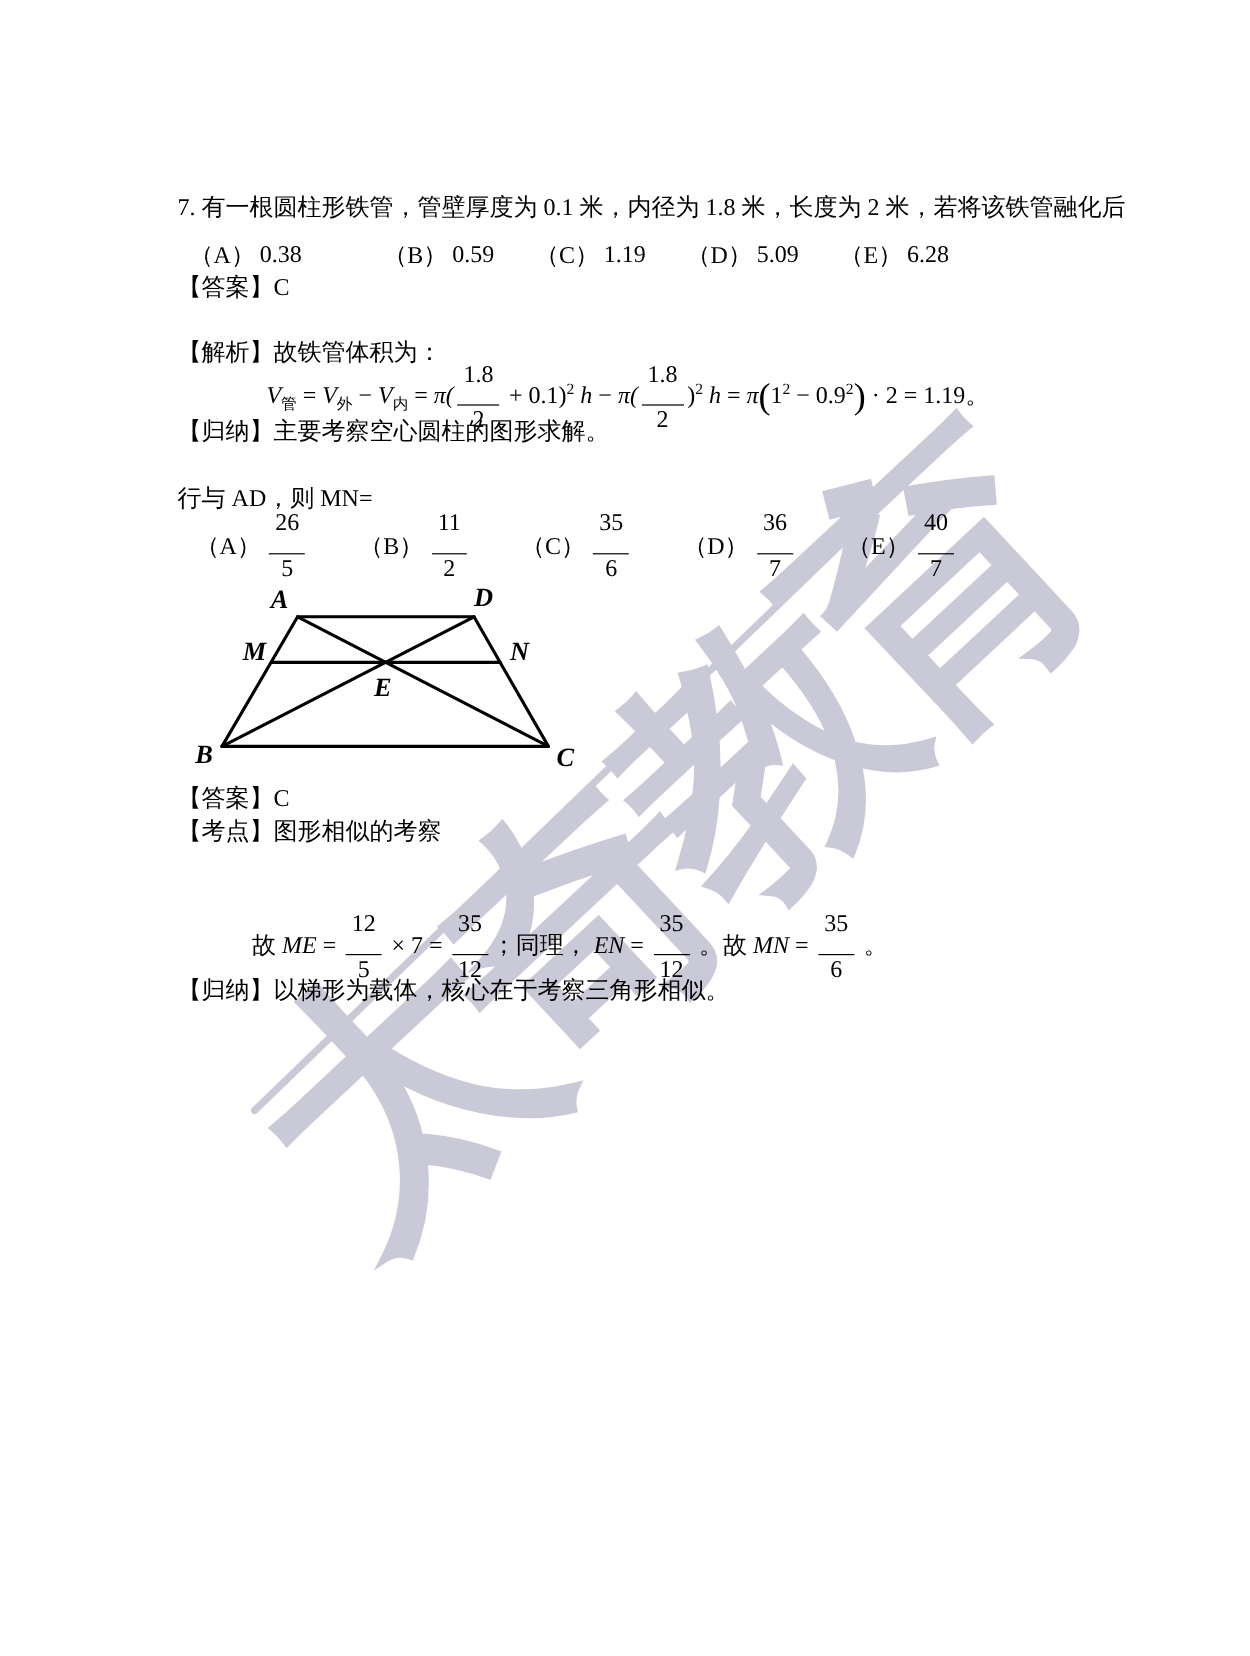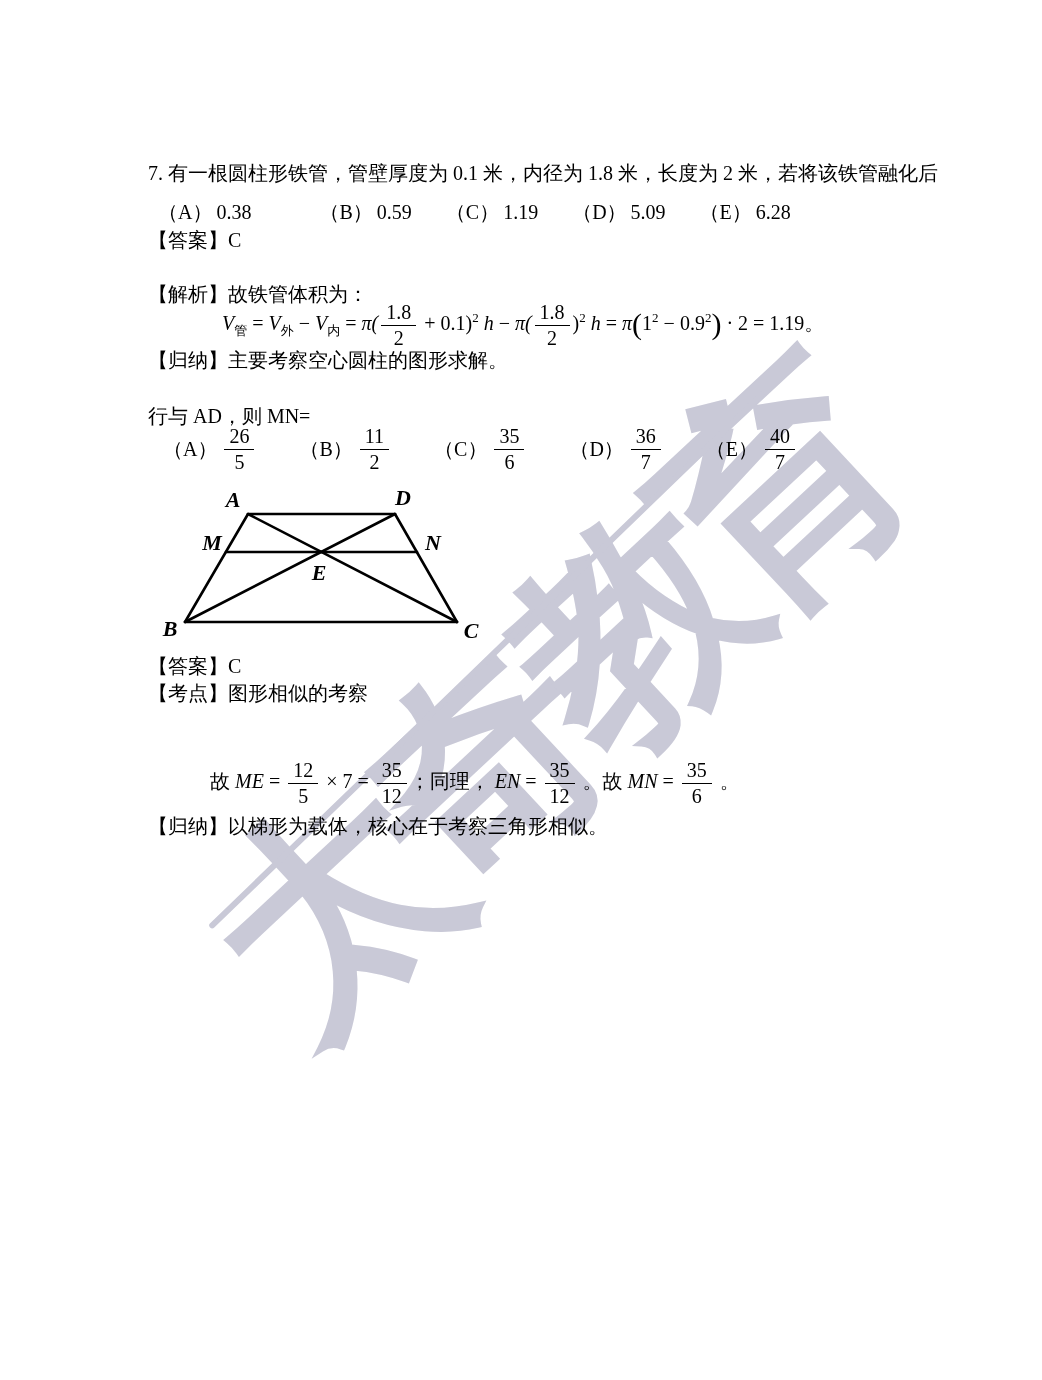--- a/index.html
+++ b/index.html
@@ -27,21 +27,21 @@
   }
   sub { font-size:13px; line-height:0; }
   sup { font-size:13px; line-height:0; }
   .mi { font-style:italic; }
   .bi { font-style:italic; font-weight:bold; }
   .ul { text-decoration:underline; text-underline-offset:3px; }
   .frac {
     display:inline-block; text-align:center; vertical-align:middle;
     line-height:1.05; margin:0 3px;
   }
-  .frac .fnum { display:block; padding:0 5px 2px; border-bottom:1.6px solid #000; }
+  .frac .fnum { display:block; padding:0 5px 14px; border-bottom:1.6px solid #000; }
   .frac .fden { display:block; padding-top:2px; }
   .bigp { font-size:30px; vertical-align:-4px; }
   
   .optrow { position:absolute; display:flex; align-items:center; z-index:2; font-size:20px; }
   .opt { display:inline-flex; align-items:center; }
   .opt .olabel { margin-right:4px; }
   .optrow-q7 .opt { margin-right:34px; }
   .optrow-q7 .opt.first { margin-right:68px; }
   .optrow-q8 .opt { margin-right:42px; }
   

